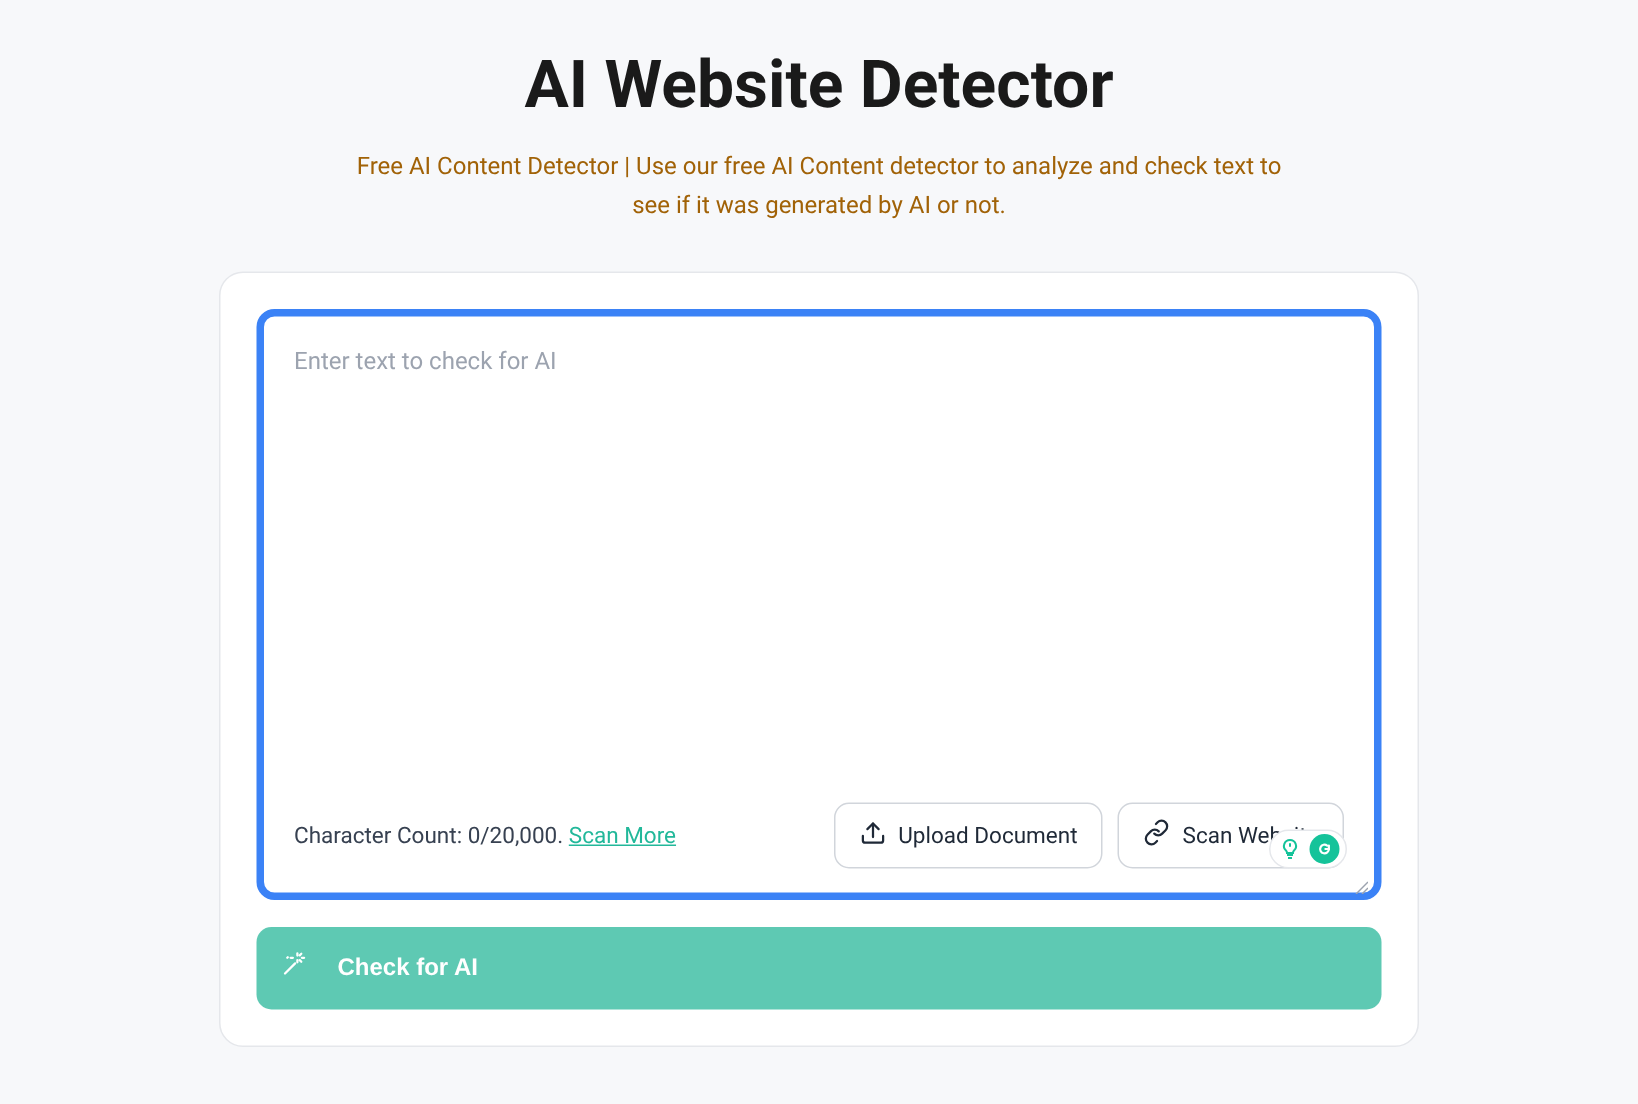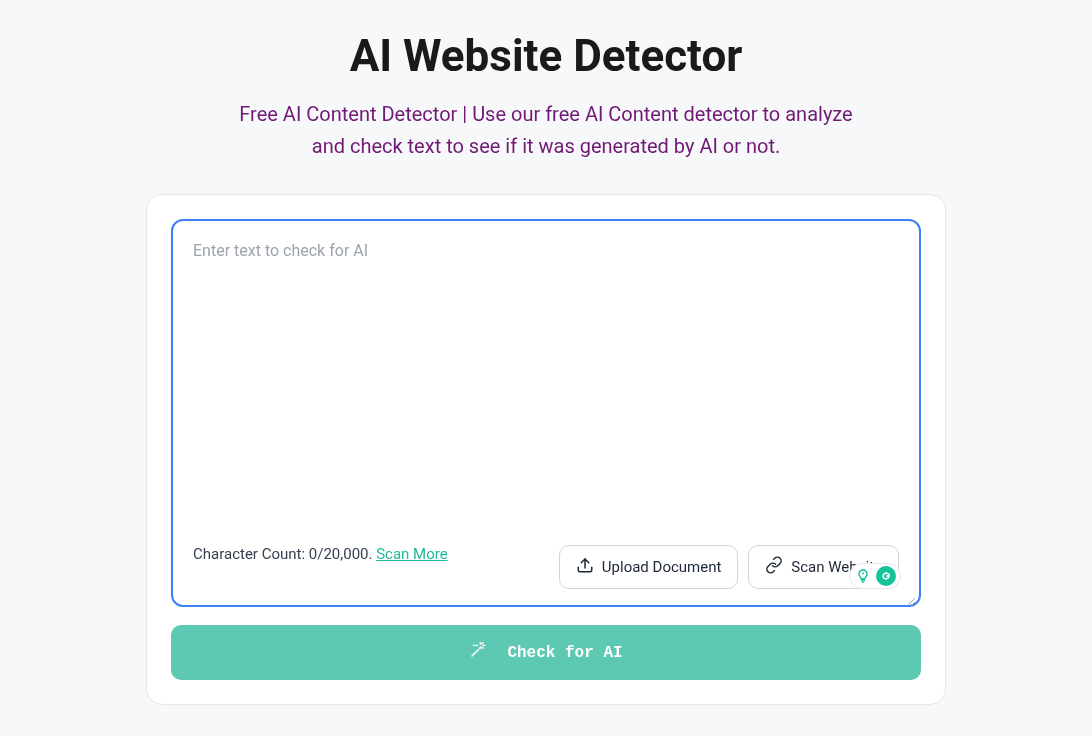--- a/index.html
+++ b/index.html
@@ -13,37 +13,37 @@
       align-items: center;
       padding-top: 30px;
     }
     .page-title {
       font-size: 44px;
       font-weight: 700;
       color: #1a1a1a;
       margin-bottom: 16px;
     }
     .page-subtitle {
-      font-size: 20px;
-      color: #701a75;
+      font-size: 16px;
+      color: #a16207;
       text-align: center;
       max-width: 620px;
       line-height: 1.6;
       margin-bottom: 32px;
     }
     .card {
       width: 800px;
       background: #ffffff;
       border: 1px solid #e5e7eb;
       border-radius: 16px;
       padding: 24px;
     }
     .textarea-container {
       position: relative;
-      border: 2px solid #3b82f6;
+      border: 5px solid #3b82f6;
       border-radius: 12px;
       background: #ffffff;
       padding: 20px 20px 16px 20px;
     }
     .text-input {
       width: 100%;
       height: 280px;
       border: none;
       outline: none;
       resize: none;
@@ -84,21 +84,21 @@
     }
     .resize-handle {
       position: absolute;
       bottom: 4px;
       right: 4px;
       width: 10px;
       height: 10px;
     }
     .footer-row {
       display: flex;
-      align-items: flex-start;
+      align-items: center;
       justify-content: space-between;
       margin-top: 20px;
     }
     .char-count-wrap {
       font-size: 15px;
       color: #374151;
     }
     .scan-more-link {
       color: #22b89a;
       text-decoration: underline;
@@ -128,23 +128,22 @@
       background: #5ec9b3;
       border: none;
       border-radius: 10px;
       padding: 16px;
       font-size: 16px;
       font-weight: 600;
       color: #ffffff;
       cursor: pointer;
       display: flex;
       align-items: center;
-      justify-content: center;
       gap: 20px;
-      font-family: Liberation Mono, monospace;
+      font-family: Liberation Sans, sans-serif;
     }
     .icon-svg {
       width: 18px;
       height: 18px;
       flex-shrink: 0;
     }
   </style>
 </head>
 <body>
 

